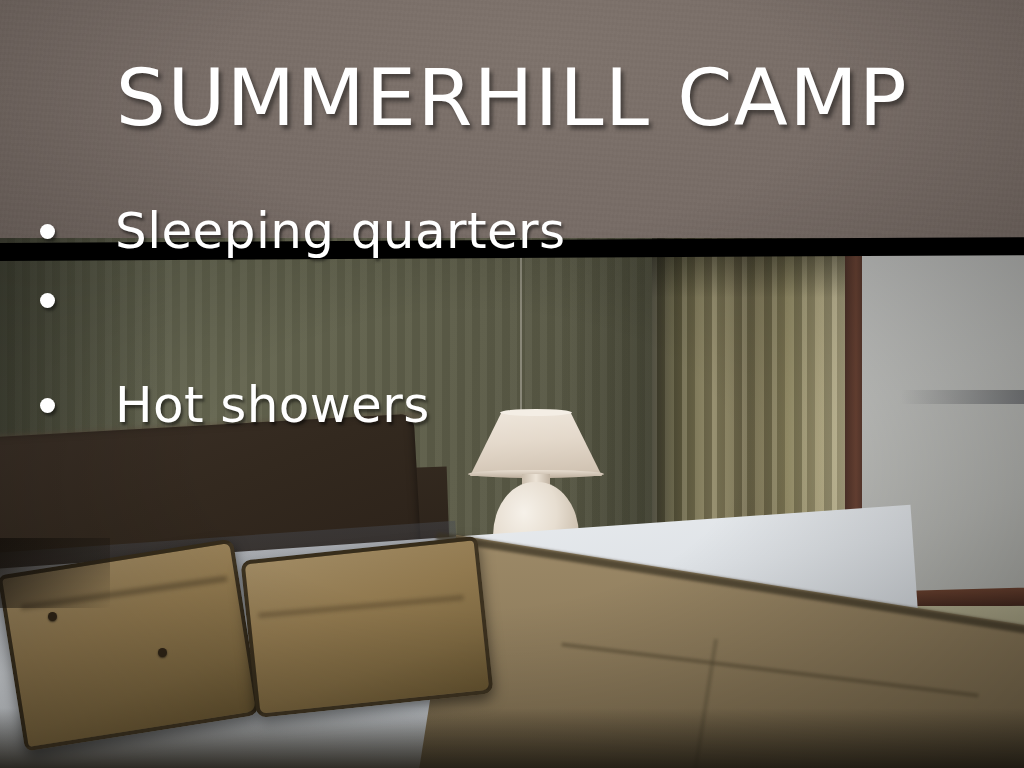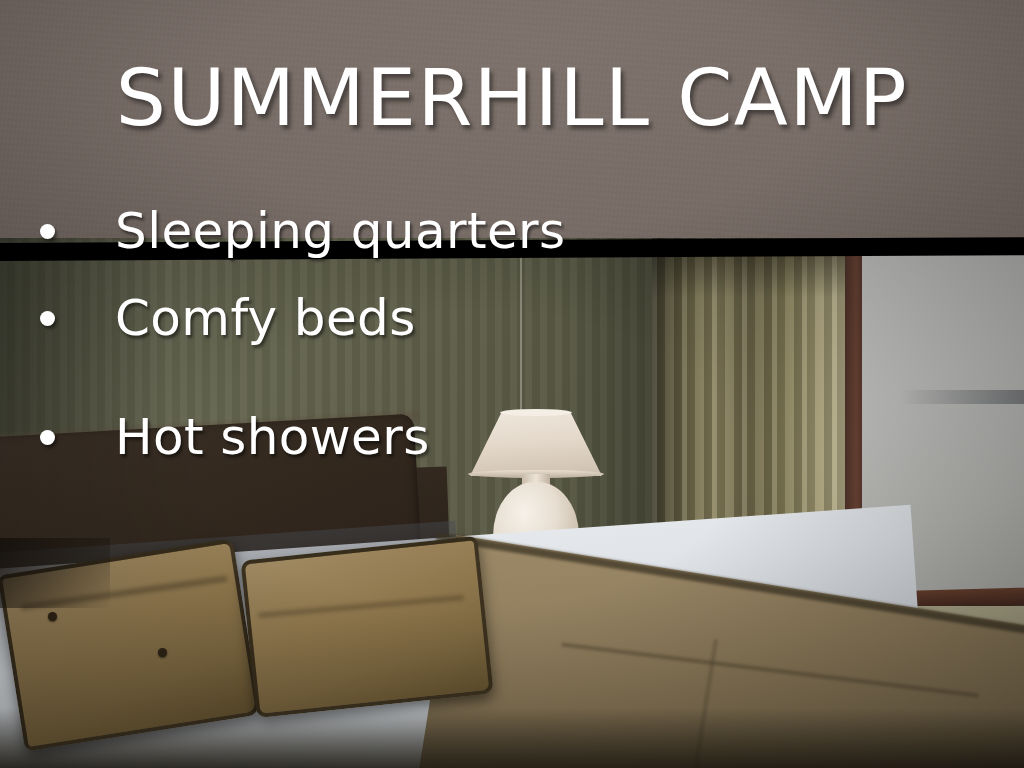--- a/index.html
+++ b/index.html
@@ -343,21 +343,21 @@
   }
   .bullet-row {
     position: absolute;
     left: 40px;
     display: flex;
     align-items: center;
     pointer-events: auto;
   }
   .bullet-row[data-idx="0"] { top: 206px; }
   .bullet-row[data-idx="1"] { top: 293px; }
-  .bullet-row[data-idx="2"] { top: 380px; margin-top: 32px; }
+  .bullet-row[data-idx="2"] { top: 380px; }
   .bullet-row[data-idx="3"] { top: 466px; }
 
   .dot {
     width: 15px; height: 15px;
     border-radius: 50%;
     background: #ffffff;
     box-shadow: 2px 3px 3px rgba(0,0,0,.45);
     flex: 0 0 auto;
     margin-right: 60px;
   }
@@ -442,21 +442,20 @@
 
   <div class="title">SUMMERHILL CAMP</div>
 
   <div class="bullets">
     <div class="bullet-row" data-idx="0">
       <span class="dot"></span>
       <span class="bullet-text">Sleeping quarters</span>
     </div>
     <div class="bullet-row" data-idx="1">
       <span class="dot"></span>
-      <span class="bullet-text">Comfy beds</span>
     </div>
     <div class="bullet-row" data-idx="2">
       <span class="dot"></span>
       <span class="bullet-text">Hot showers</span>
     </div>
   </div>
 
 </div>
 
 </body></html>

